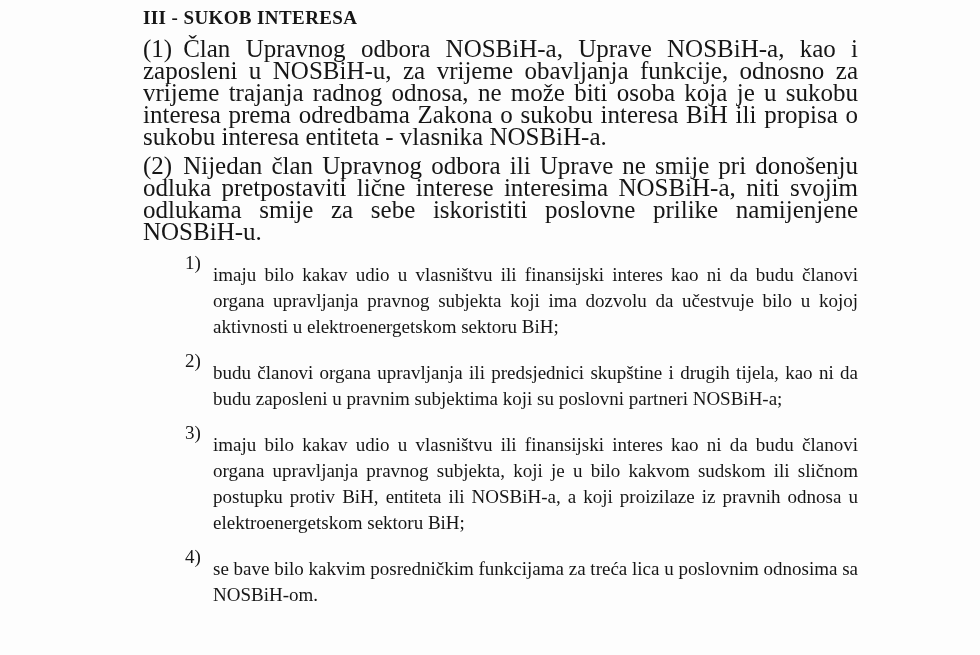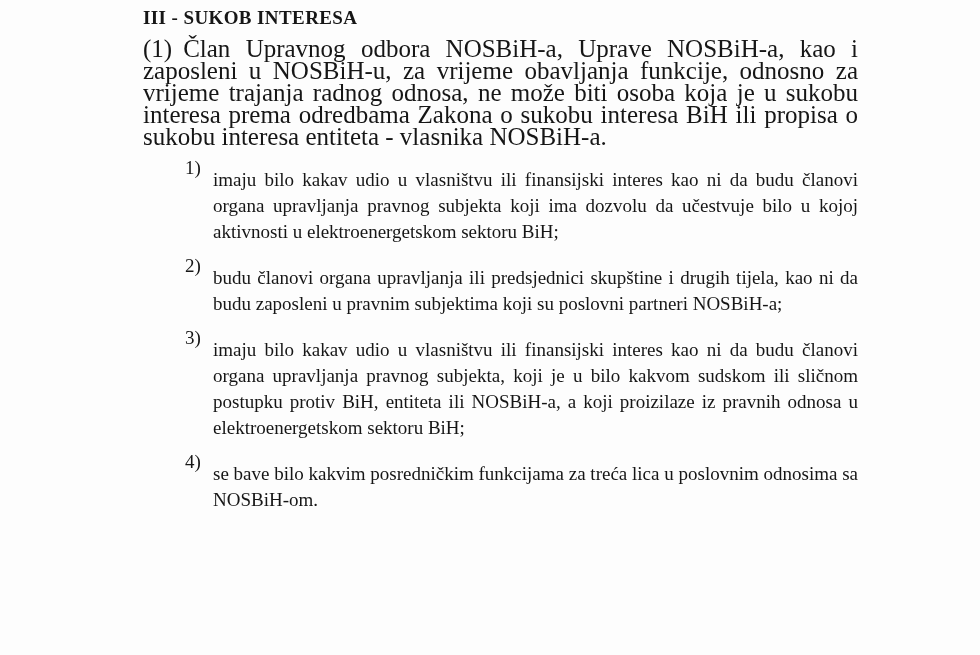--- a/index.html
+++ b/index.html
@@ -59,20 +59,23 @@
 <body>
 
 <div class="page">
 
   <div class="section-title">III - SUKOB INTERESA</div>
 
   <p class="para">
     <span class="pnum">(1)</span><span>Član Upravnog odbora NOSBiH-a, Uprave NOSBiH-a, kao i zaposleni u NOSBiH-u, za vrijeme obavljanja funkcije, odnosno za vrijeme trajanja radnog odnosa, ne može biti osoba koja je u sukobu interesa prema odredbama Zakona o sukobu interesa BiH ili propisa o sukobu interesa entiteta - vlasnika NOSBiH-a.</span>
   </p>
 
+  <p class="para">
+    <span class="pnum">(2)</span><span>Nijedan član Upravnog odbora ili Uprave ne smije pri donošenju odluka pretpostaviti lične interese interesima NOSBiH-a, niti svojim odlukama smije za sebe iskoristiti poslovne prilike namijenjene NOSBiH-u.</span>
+  </p>
 
 
 
   <div class="sublist">
 
     <div class="list-item">
       <span class="item-num">1)</span>
       <span class="item-text">imaju bilo kakav udio u vlasništvu ili finansijski interes kao ni da budu članovi organa upravljanja pravnog subjekta koji ima dozvolu da učestvuje bilo u kojoj aktivnosti u elektroenergetskom sektoru BiH;</span>
     </div>
 

